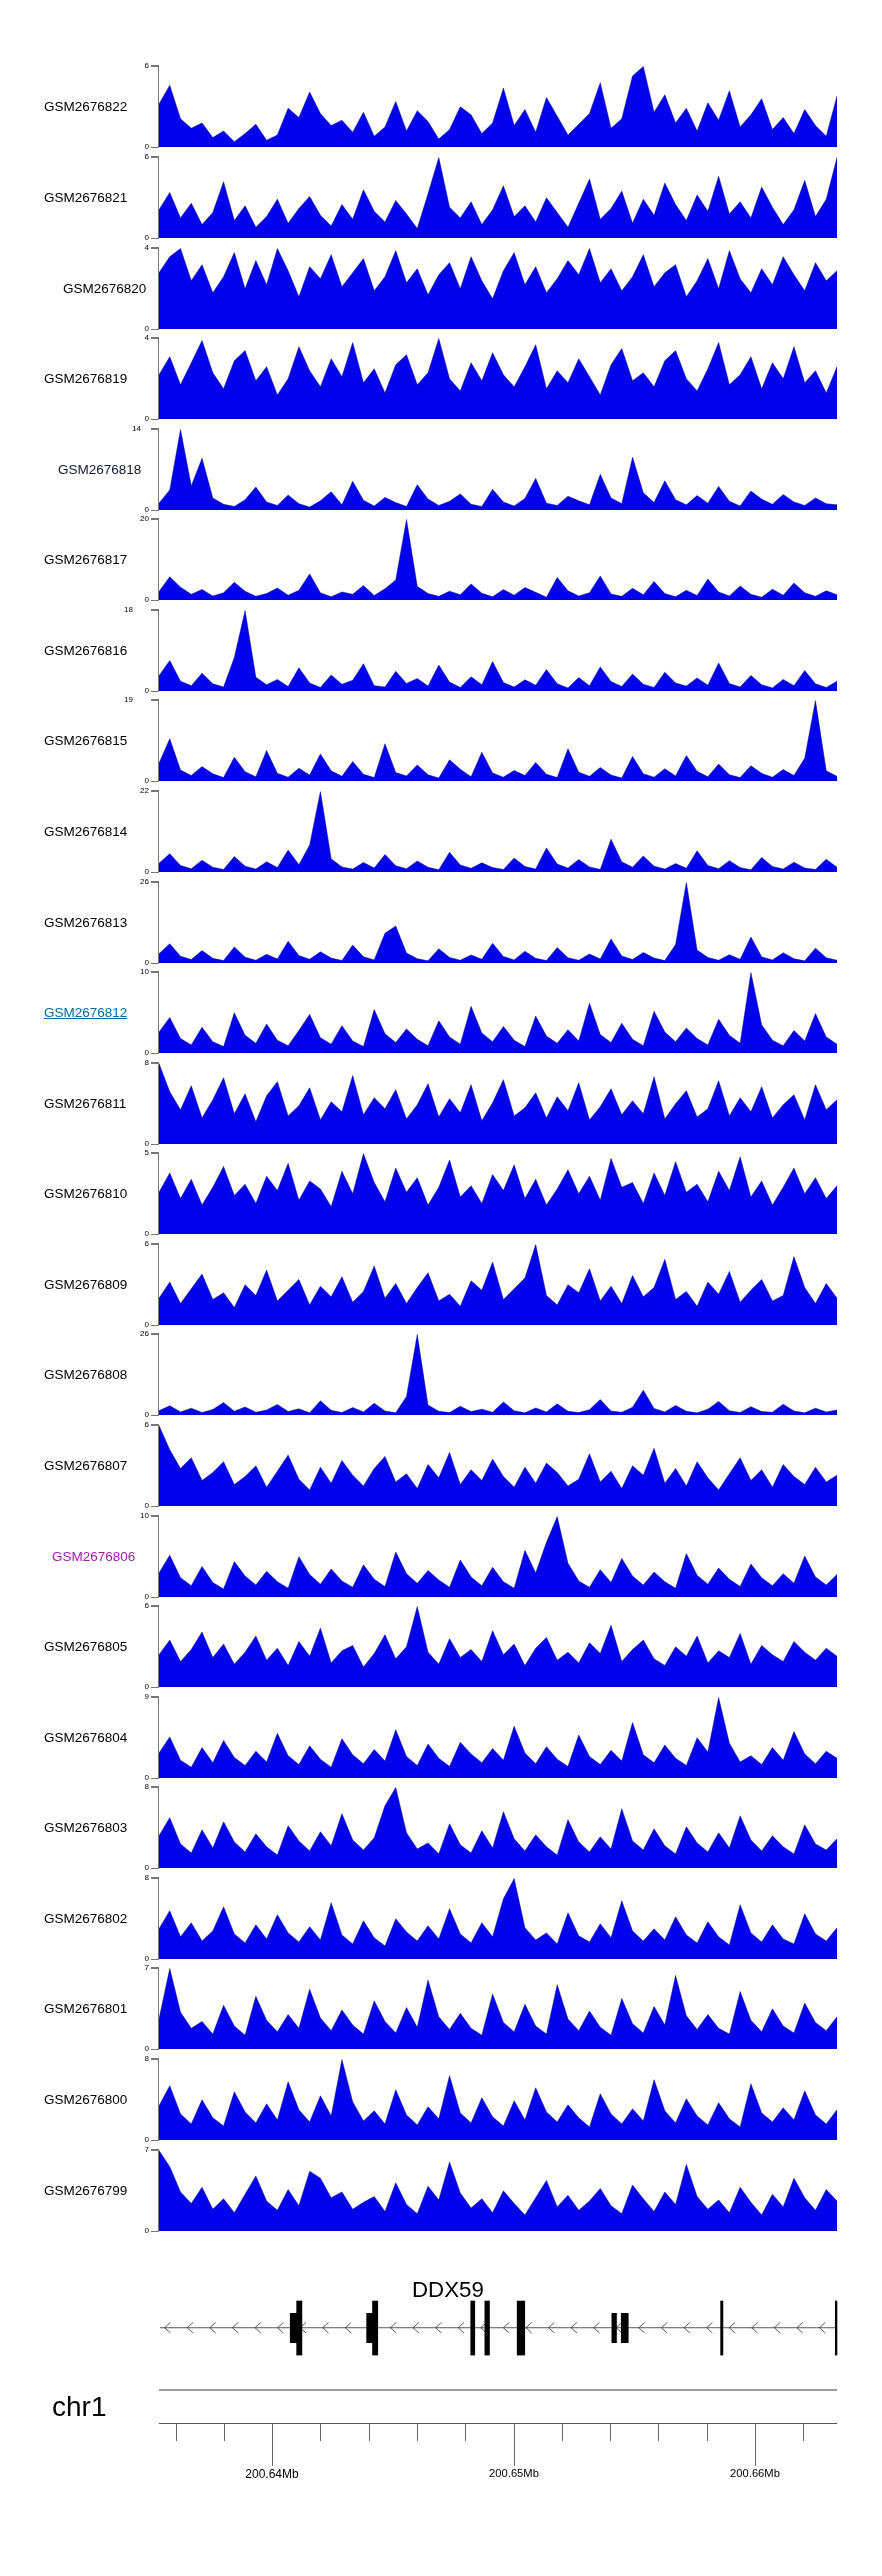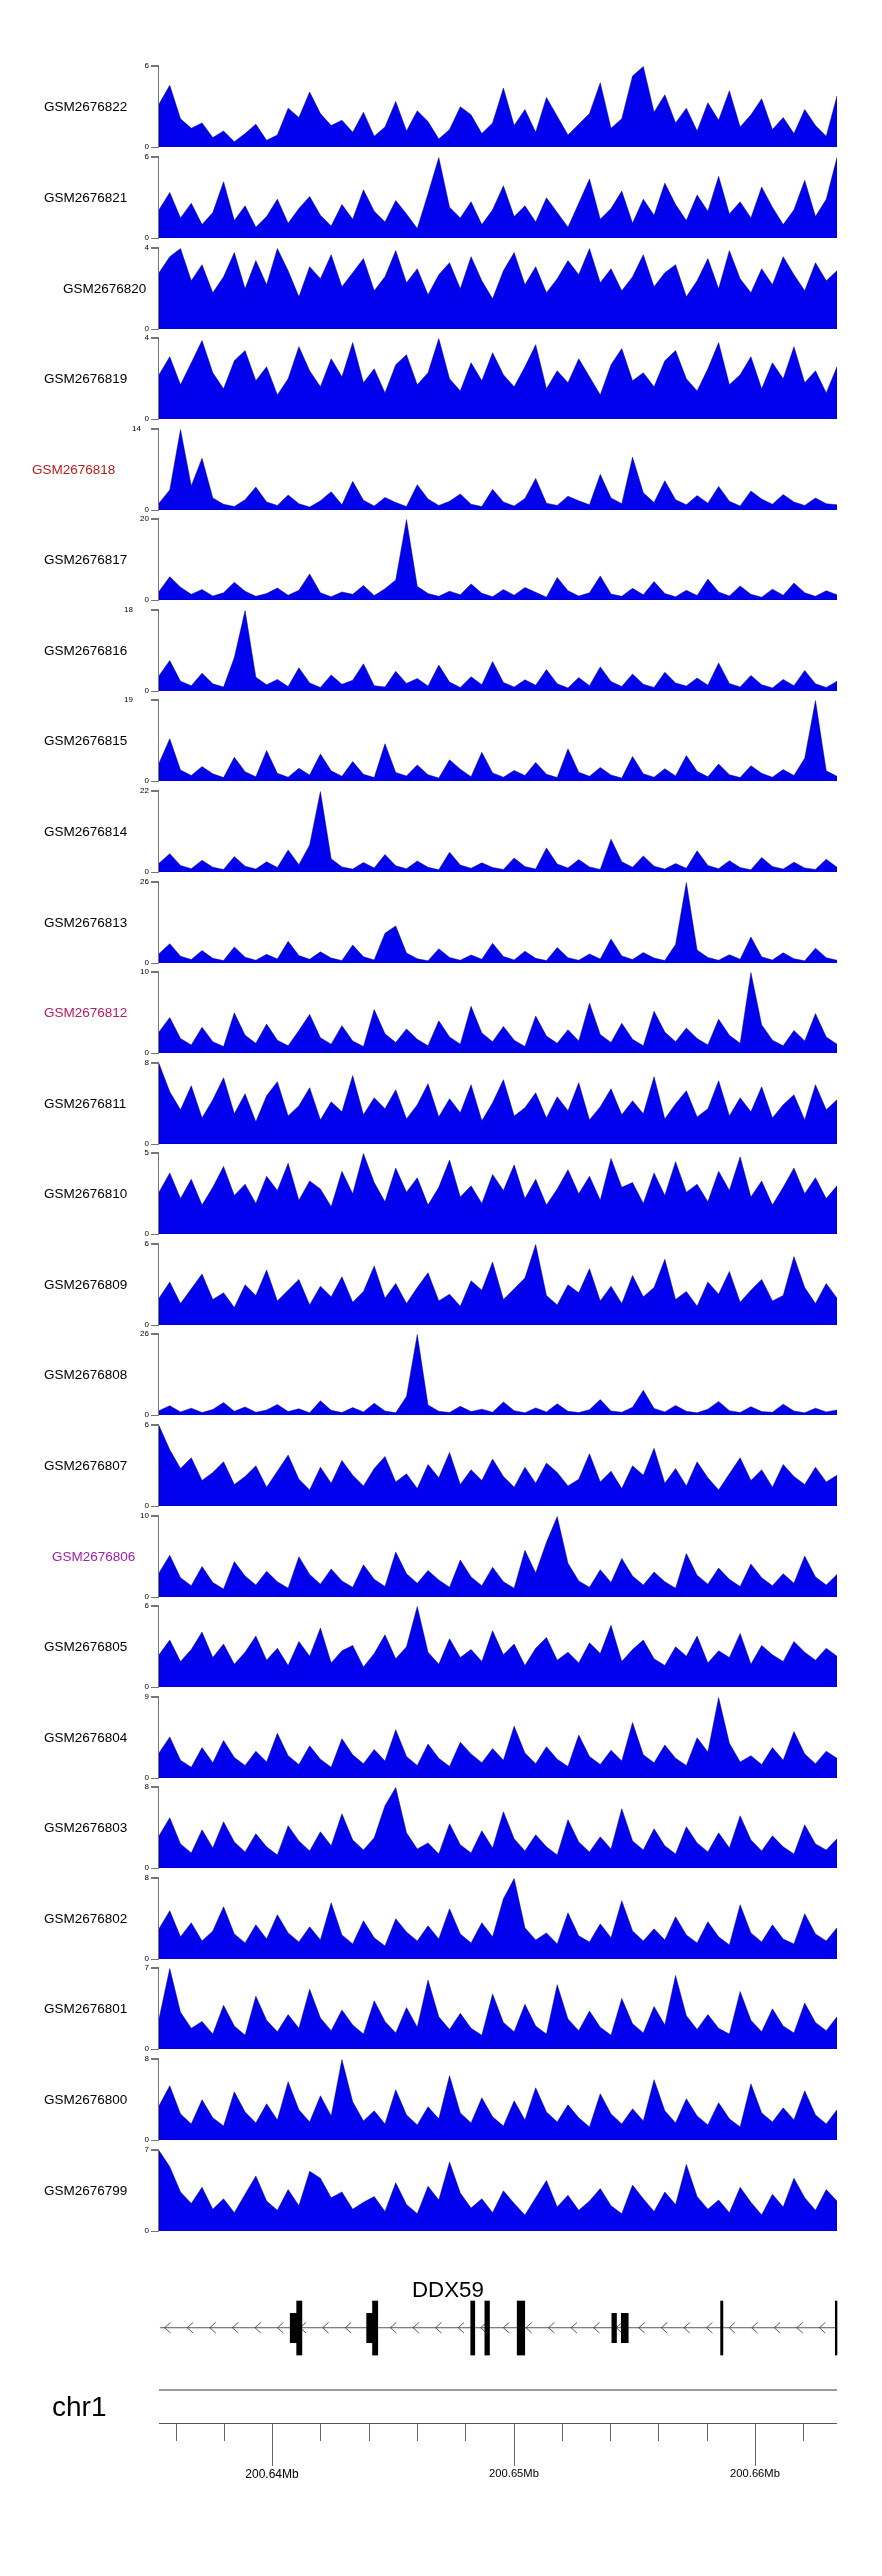--- a/index.html
+++ b/index.html
@@ -53,21 +53,21 @@
         <div style="position: absolute; left: 158px; top: 0px; width: 1.2px; height: 81px; background: rgb(118, 118, 118);"></div>
         <div style="position: absolute; left: 151px; top: -0.6px; width: 8.2px; height: 1.2px; background: rgb(118, 118, 118);"></div>
         <div style="position: absolute; left: 151px; top: 81px; width: 8.2px; height: 1.2px; background: rgb(118, 118, 118);"></div>
         <div style="position: absolute; left: 124px; top: -4.7px; width: 25px; text-align: right; font-size: 8px; line-height: 9.4px; color: rgb(0, 0, 0);">4</div>
         <div style="position: absolute; left: 124px; top: 76px; width: 25px; text-align: right; font-size: 8px; line-height: 9.4px; color: rgb(0, 0, 0);">0</div>
         <svg width="678" height="81" viewBox="0 0 1153 138" preserveAspectRatio="none" style="position:absolute;left:159px;top:0;">
           <polygon points="0,138 0.0,62.6 18.3,31.8 36.6,79.8 54.9,42.1 73.2,4.4 91.5,59.2 109.8,86.6 128.1,38.7 146.4,21.5 164.7,72.9 183.0,49.0 201.3,96.9 219.6,69.5 237.9,14.7 256.2,55.8 274.5,83.2 292.8,35.3 311.1,66.1 329.4,7.8 347.7,76.3 366.0,52.4 384.3,93.5 402.6,45.5 420.9,28.4 439.2,79.8 457.5,59.2 475.8,1.0 494.1,69.5 512.4,90.1 530.7,42.1 549.0,72.9 567.3,25.0 585.7,62.6 604.0,83.2 622.3,49.0 640.6,11.3 658.9,86.6 677.2,55.8 695.5,76.3 713.8,35.3 732.1,66.1 750.4,96.9 768.7,45.5 787.0,18.1 805.3,72.9 823.6,59.2 841.9,83.2 860.2,38.7 878.5,21.5 896.8,69.5 915.1,90.1 933.4,52.4 951.7,7.8 970.0,79.8 988.3,62.6 1006.6,31.8 1024.9,86.6 1043.2,42.1 1061.5,69.5 1079.8,14.7 1098.1,76.3 1116.4,55.8 1134.7,93.5 1153.0,49.0 1153,138" fill="#0101ee" stroke="#000080" stroke-width="0.8"></polygon>
         </svg>
       </div>
       <div style="position: absolute; left: 0px; top: 429px; width: 882px; height: 81px;">
-        <div style="position: absolute; left: 32px; top: 33px; font-size: 13.5px; line-height: 15.3px; color: #b91c1c;">GSM2676818</div>
+        <div style="position: absolute; left: 58px; top: 33px; font-size: 13.5px; line-height: 15.3px; color: #0f172a;">GSM2676818</div>
         <div style="position: absolute; left: 158px; top: 0px; width: 1.2px; height: 81px; background: rgb(118, 118, 118);"></div>
         <div style="position: absolute; left: 151px; top: -0.6px; width: 8.2px; height: 1.2px; background: rgb(118, 118, 118);"></div>
         <div style="position: absolute; left: 151px; top: 81px; width: 8.2px; height: 1.2px; background: rgb(118, 118, 118);"></div>
         <div style="position: absolute; left: 124px; top: -4.7px; width: 25px; text-align: center; font-size: 8px; line-height: 9.4px; color: rgb(0, 0, 0);">14</div>
         <div style="position: absolute; left: 124px; top: 76px; width: 25px; text-align: right; font-size: 8px; line-height: 9.4px; color: rgb(0, 0, 0);">0</div>
         <svg width="678" height="81" viewBox="0 0 1153 138" preserveAspectRatio="none" style="position:absolute;left:159px;top:0;">
           <polygon points="0,138 0.0,126.3 18.3,103.8 36.6,1.0 54.9,96.9 73.2,49.9 91.5,117.5 109.8,128.2 128.1,132.1 146.4,120.4 164.7,98.9 183.0,124.3 201.3,130.2 219.6,112.6 237.9,127.2 256.2,133.1 274.5,122.3 292.8,106.7 311.1,129.2 329.4,89.1 347.7,121.4 366.0,131.2 384.3,116.5 402.6,125.3 420.9,132.1 439.2,94.9 457.5,119.4 475.8,130.2 494.1,123.3 512.4,110.6 530.7,128.2 549.0,132.1 567.3,102.8 585.7,124.3 604.0,131.2 622.3,118.4 640.6,84.2 658.9,126.3 677.2,130.2 695.5,114.5 713.8,122.3 732.1,129.2 750.4,77.3 768.7,117.5 787.0,127.2 805.3,48.0 823.6,108.6 841.9,125.3 860.2,88.1 878.5,120.4 896.8,129.2 915.1,113.5 933.4,126.3 951.7,97.9 970.0,123.3 988.3,131.2 1006.6,105.7 1024.9,119.4 1043.2,128.2 1061.5,111.6 1079.8,124.3 1098.1,130.2 1116.4,117.5 1134.7,127.2 1153.0,129.2 1153,138" fill="#0101ee" stroke="#000080" stroke-width="0.8"></polygon>
         </svg>
       </div>
       <div style="position: absolute; left: 0px; top: 519px; width: 882px; height: 81px;">
@@ -119,21 +119,21 @@
         <div style="position: absolute; left: 158px; top: 0px; width: 1.2px; height: 81px; background: rgb(118, 118, 118);"></div>
         <div style="position: absolute; left: 151px; top: -0.6px; width: 8.2px; height: 1.2px; background: rgb(118, 118, 118);"></div>
         <div style="position: absolute; left: 151px; top: 81px; width: 8.2px; height: 1.2px; background: rgb(118, 118, 118);"></div>
         <div style="position: absolute; left: 124px; top: -4.7px; width: 25px; text-align: right; font-size: 8px; line-height: 9.4px; color: rgb(0, 0, 0);">26</div>
         <div style="position: absolute; left: 124px; top: 76px; width: 25px; text-align: right; font-size: 8px; line-height: 9.4px; color: rgb(0, 0, 0);">0</div>
         <svg width="678" height="81" viewBox="0 0 1153 138" preserveAspectRatio="none" style="position:absolute;left:159px;top:0;">
           <polygon points="0,138 0.0,122.2 18.3,105.3 36.6,126.4 54.9,132.2 73.2,116.9 91.5,130.1 109.8,133.8 128.1,110.6 146.4,128.0 164.7,133.3 183.0,123.2 201.3,131.2 219.6,101.1 237.9,125.4 256.2,131.7 274.5,119.0 292.8,129.6 311.1,133.8 329.4,107.4 347.7,127.5 366.0,132.7 384.3,87.4 402.6,74.8 420.9,121.1 439.2,130.6 457.5,134.3 475.8,113.8 494.1,128.5 512.4,133.3 530.7,124.3 549.0,131.7 567.3,104.3 585.7,126.9 604.0,132.7 622.3,118.0 640.6,130.1 658.9,133.8 677.2,111.7 695.5,129.0 713.8,133.3 732.1,122.7 750.4,131.2 768.7,96.9 787.0,125.9 805.3,132.2 823.6,120.1 841.9,129.6 860.2,133.8 878.5,106.4 896.8,1.0 915.1,115.9 933.4,128.5 951.7,133.3 970.0,123.8 988.3,131.7 1006.6,93.7 1024.9,127.5 1043.2,132.7 1061.5,120.6 1079.8,130.6 1098.1,134.3 1116.4,112.7 1134.7,129.0 1153.0,133.3 1153,138" fill="#0101ee" stroke="#000080" stroke-width="0.8"></polygon>
         </svg>
       </div>
       <div style="position: absolute; left: 0px; top: 972px; width: 882px; height: 81px;">
-        <div style="position: absolute; left: 44px; top: 33px; font-size: 13.5px; line-height: 15.3px; color: #be185d;">GSM2676812</div>
+        <div style="position: absolute; left: 44px; top: 33px; font-size: 13.5px; line-height: 15.3px; color: #0369a1; text-decoration: underline;">GSM2676812</div>
         <div style="position: absolute; left: 158px; top: 0px; width: 1.2px; height: 81px; background: rgb(118, 118, 118);"></div>
         <div style="position: absolute; left: 151px; top: -0.6px; width: 8.2px; height: 1.2px; background: rgb(118, 118, 118);"></div>
         <div style="position: absolute; left: 151px; top: 81px; width: 8.2px; height: 1.2px; background: rgb(118, 118, 118);"></div>
         <div style="position: absolute; left: 124px; top: -4.7px; width: 25px; text-align: right; font-size: 8px; line-height: 9.4px; color: rgb(0, 0, 0);">10</div>
         <div style="position: absolute; left: 124px; top: 76px; width: 25px; text-align: right; font-size: 8px; line-height: 9.4px; color: rgb(0, 0, 0);">0</div>
         <svg width="678" height="81" viewBox="0 0 1153 138" preserveAspectRatio="none" style="position:absolute;left:159px;top:0;">
           <polygon points="0,138 0.0,102.4 18.3,77.7 36.6,113.3 54.9,124.3 73.2,94.2 91.5,118.8 109.8,127.0 128.1,69.5 146.4,107.9 164.7,121.6 183.0,88.7 201.3,116.1 219.6,125.7 237.9,99.6 256.2,72.2 274.5,112.0 292.8,122.9 311.1,91.4 329.4,117.5 347.7,127.0 366.0,64.0 384.3,105.1 402.6,120.2 420.9,96.9 439.2,114.7 457.5,125.7 475.8,83.2 494.1,110.6 512.4,122.9 530.7,58.5 549.0,103.8 567.3,118.8 585.7,92.8 604.0,116.1 622.3,127.0 640.6,75.0 658.9,109.2 677.2,121.6 695.5,98.3 713.8,117.5 732.1,53.1 750.4,106.5 768.7,120.2 787.0,87.3 805.3,114.7 823.6,125.7 841.9,66.8 860.2,102.4 878.5,118.8 896.8,95.5 915.1,113.3 933.4,124.3 951.7,80.5 970.0,107.9 988.3,121.6 1006.6,1.0 1024.9,90.1 1043.2,116.1 1061.5,125.7 1079.8,99.6 1098.1,117.5 1116.4,70.9 1134.7,110.6 1153.0,122.9 1153,138" fill="#0101ee" stroke="#000080" stroke-width="0.8"></polygon>
         </svg>
       </div>
       <div style="position: absolute; left: 0px; top: 1063px; width: 882px; height: 81px;">

